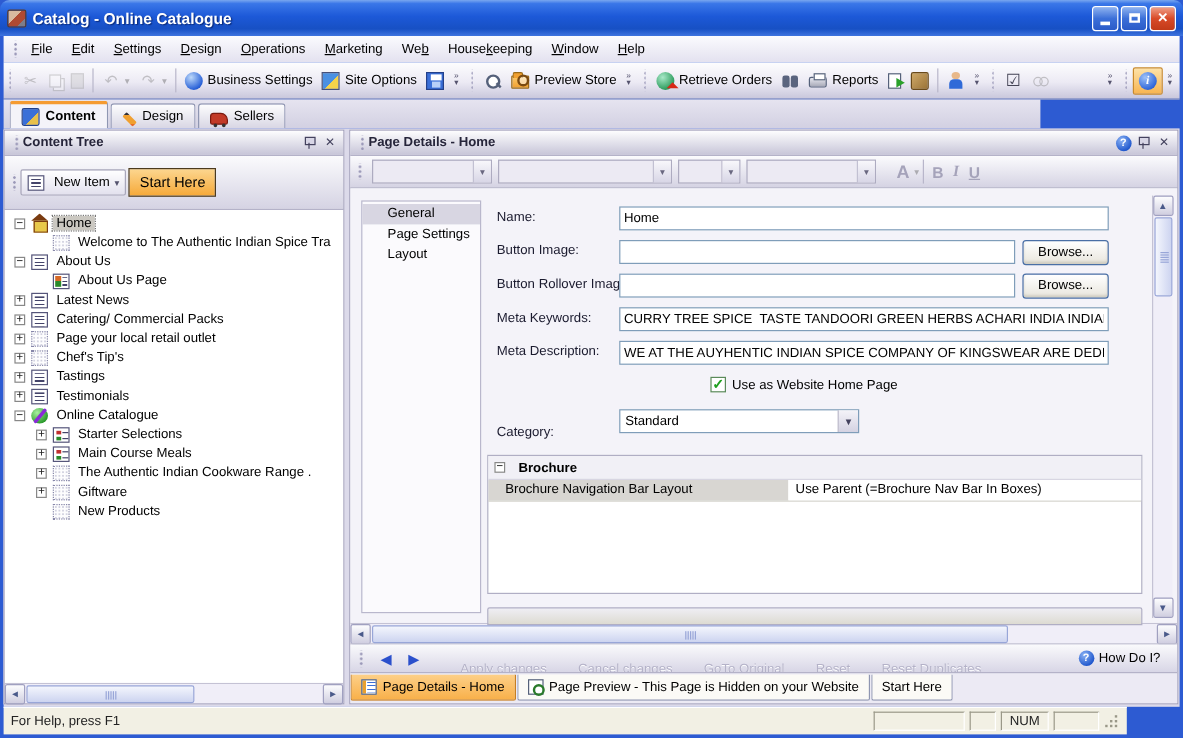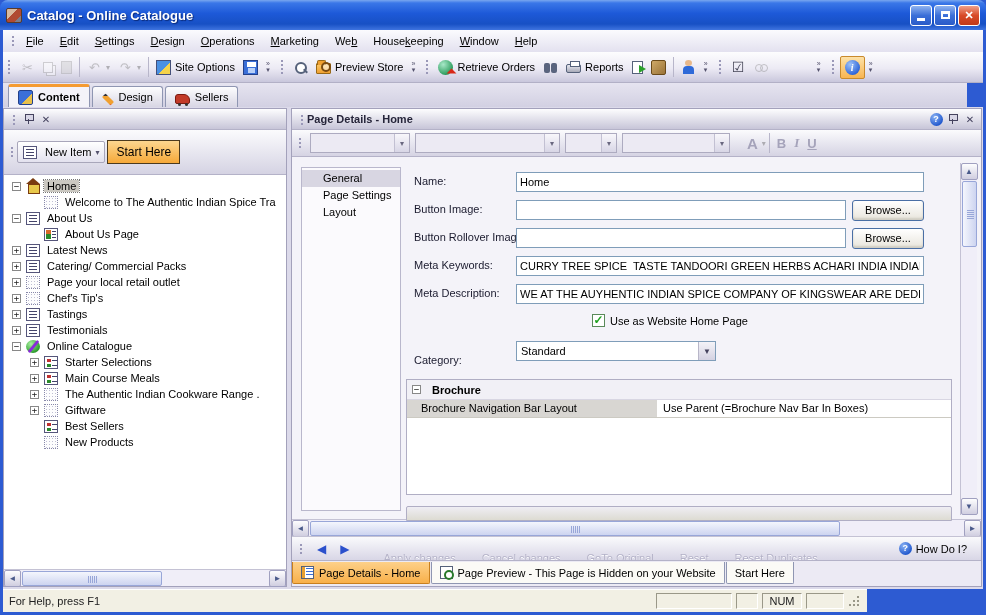--- a/index.html
+++ b/index.html
@@ -73,21 +73,21 @@
   .ic-package{background:linear-gradient(135deg,#cfa968,#9a7338);border:1px solid #6a4a1a;border-radius:2px;}
   .ic-person::before{content:"";position:absolute;left:4px;top:0;width:7px;height:6px;border-radius:50%;background:#e8b88a;}
   .ic-person::after{content:"";position:absolute;left:2px;top:6px;width:11px;height:8px;border-radius:4px 4px 0 0;background:#2f6ad8;}
   .ic-clipcheck{font-size:14px;line-height:15px;color:#445;text-align:center;}
   .ic-glasses::before,.ic-glasses::after{content:"";position:absolute;top:4px;width:6px;height:6px;border:1px solid #7a7890;border-radius:50%;}
   .ic-glasses::before{left:1px;} .ic-glasses::after{right:1px;}
   .ic-infoball{border-radius:50%;background:radial-gradient(circle at 35% 30%,#9ec2f8,#2a62d8 75%);color:#fff;font-weight:bold;font-style:italic;font-size:10px;text-align:center;line-height:15px;font-family:"Liberation Serif",serif;}
   .ic-helpball{width:13px;height:13px;border-radius:50%;background:radial-gradient(circle at 35% 30%,#8ab2f4,#1d55cc 75%);color:#fff;font-weight:bold;font-size:9px;text-align:center;line-height:13px;}
   
   .tabrow{
-    position:absolute;left:3px;top:83px;width:964px;height:24px;
+    position:absolute;left:3px;top:83px;width:864px;height:24px;
     background:linear-gradient(180deg,#e6e4f0,#d2d0e2);
     display:flex;align-items:flex-end;padding-left:5px;
   }
   .mtab{display:flex;align-items:center;gap:5px;height:21px;padding:0 9px;margin-right:2px;
     border:1px solid #8f96b2;border-bottom:none;border-radius:3px 3px 0 0;
     background:linear-gradient(180deg,#fdfdfe,#d8d6e4);}
   .mtab.active{background:#f4f3f9;height:23px;border-top:3px solid #f59b31;font-weight:bold;}
   .ic-cart{background:linear-gradient(135deg,#3a6fd8 0 60%,#e8c04a 60%);border:1px solid #23408a;border-radius:2px;}
   .ic-pencil{background:linear-gradient(135deg,#303038 0 20%,#f0a030 20% 85%,#e86a28 85%);transform:rotate(45deg);width:12px;height:5px;margin-top:5px;border-radius:1px;}
   .ic-truck{background:#c23a28;border:1px solid #7a1a10;border-radius:3px 6px 2px 2px;height:10px;margin-top:3px;}
@@ -174,21 +174,21 @@
   .howdoi{display:flex;align-items:center;gap:4px;margin-left:auto;margin-right:8px;white-space:nowrap;}
   
   .bottomtabs{height:26px;background:#eceaf4;display:flex;align-items:flex-start;padding-top:1px;border-top:1px solid #b4b2c8;}
   .btab{display:flex;align-items:center;gap:5px;height:22px;padding:0 8px;border:1px solid #8f96b2;border-top:none;
     background:#fbfaf6;border-radius:0 0 2px 2px;margin-right:1px;white-space:nowrap;}
   .btab.active{background:linear-gradient(180deg,#fdd089,#f8b04a);border-color:#c87f1e;}
   .ic-pagedet{width:13px;height:13px;border:1px solid #55617a;background-color:#fff;background-image:repeating-linear-gradient(#3a6fd8 0 1px,transparent 1px 3px),linear-gradient(#e8a030 0 0);background-size:7px 9px,3px 11px;background-position:4px 1px,0 0;background-repeat:no-repeat;position:relative;flex:none;}
   .ic-pageprev{width:13px;height:13px;border:1px solid #55617a;background:#fff;position:relative;flex:none;}
   .ic-pageprev::after{content:"";position:absolute;right:-2px;bottom:-2px;width:6px;height:6px;border:2px solid #2a7a2a;border-radius:50%;background:#fff8;}
   
-  .statusbar{position:absolute;left:3px;top:589px;width:864px;height:23px;background:#f2f0e4;border-top:1px solid #fff;
+  .statusbar{position:absolute;left:3px;top:589px;width:936px;height:23px;background:#f2f0e4;border-top:1px solid #fff;
     display:flex;align-items:center;padding:0 6px;color:#222;}
   .status-panel{height:16px;border:1px solid;border-color:#9a9888 #fff #fff #9a9888;margin-left:4px;padding:1px 6px 0;}
   .grip-dots{position:relative;width:13px;height:13px;margin-left:4px;}
   .grip-dots::after{content:"";position:absolute;right:2px;bottom:2px;width:2px;height:2px;background:#9a9888;
     box-shadow:-4px 0 #9a9888,0 -4px #9a9888,-8px 0 #9a9888,-4px -4px #9a9888,0 -8px #9a9888;}
 </style>
 </head>
 <body>
 
 <div class="titlebar">
@@ -224,20 +224,24 @@
     <span class="tbbtn">
         <span class="ic ic-glyph disabled">↶</span>
         <span class="ddarrow disabled">▾</span>
       </span>
     <span class="tbbtn">
         <span class="ic ic-glyph disabled">↷</span>
         <span class="ddarrow disabled">▾</span>
       </span>
     <span class="tb-sep"></span>
     <span class="tbbtn">
+      <span class="ic ic-bizset"></span>
+      <span>Business Settings</span>
+    </span>
+    <span class="tbbtn">
       <span class="ic ic-siteopt"></span>
       <span>Site Options</span>
     </span>
     <span class="tbbtn">
         <span class="ic ic-save"></span>
       </span>
     <span class="tb-overflow">
         <span>»</span>
         <span>▾</span>
       </span>
@@ -324,20 +328,21 @@
         <span>Sellers</span>
       </span>
     </span>
   </div>
 
 <div class="workspace">
 
   <div class="panel" id="left-panel">
     <div class="panel-header">
       <span class="grip-v" style="height:12px;"></span>
+      <span class="panel-title">Content Tree</span>
       <span class="ph-btn">
           <span class="pin-icon"></span>
         </span>
       <span class="ph-btn">✕</span>
     </div>
     <div class="ct-toolbar">
       <span class="grip-v" style="height:14px;"></span>
       <span class="newitem-btn">
         <span class="tic tic-doc"></span>
         <span>New Item</span>
@@ -415,25 +420,20 @@
         </div>
         <div class="tree-row" style="padding-left: 26px;">
           <span class="exp">+</span>
           <span class="tic tic-dotted"></span>
           <span class="tree-label">The Authentic Indian Cookware Range .</span>
         </div>
         <div class="tree-row" style="padding-left: 26px;">
           <span class="exp">+</span>
           <span class="tic tic-dotted"></span>
           <span class="tree-label">Giftware</span>
-        </div>
-        <div class="tree-row" style="padding-left: 26px;">
-          <span class="exp hidden">−</span>
-          <span class="tic tic-grid"></span>
-          <span class="tree-label">Best Sellers</span>
         </div>
         <div class="tree-row" style="padding-left: 26px;">
           <span class="exp hidden">−</span>
           <span class="tic tic-dotted"></span>
           <span class="tree-label">New Products</span>
         </div>
       </div>
     <div class="hscroll">
       <span class="sb-btn">◄</span>
       <span class="sb-thumb" style="width:140px;"></span>

